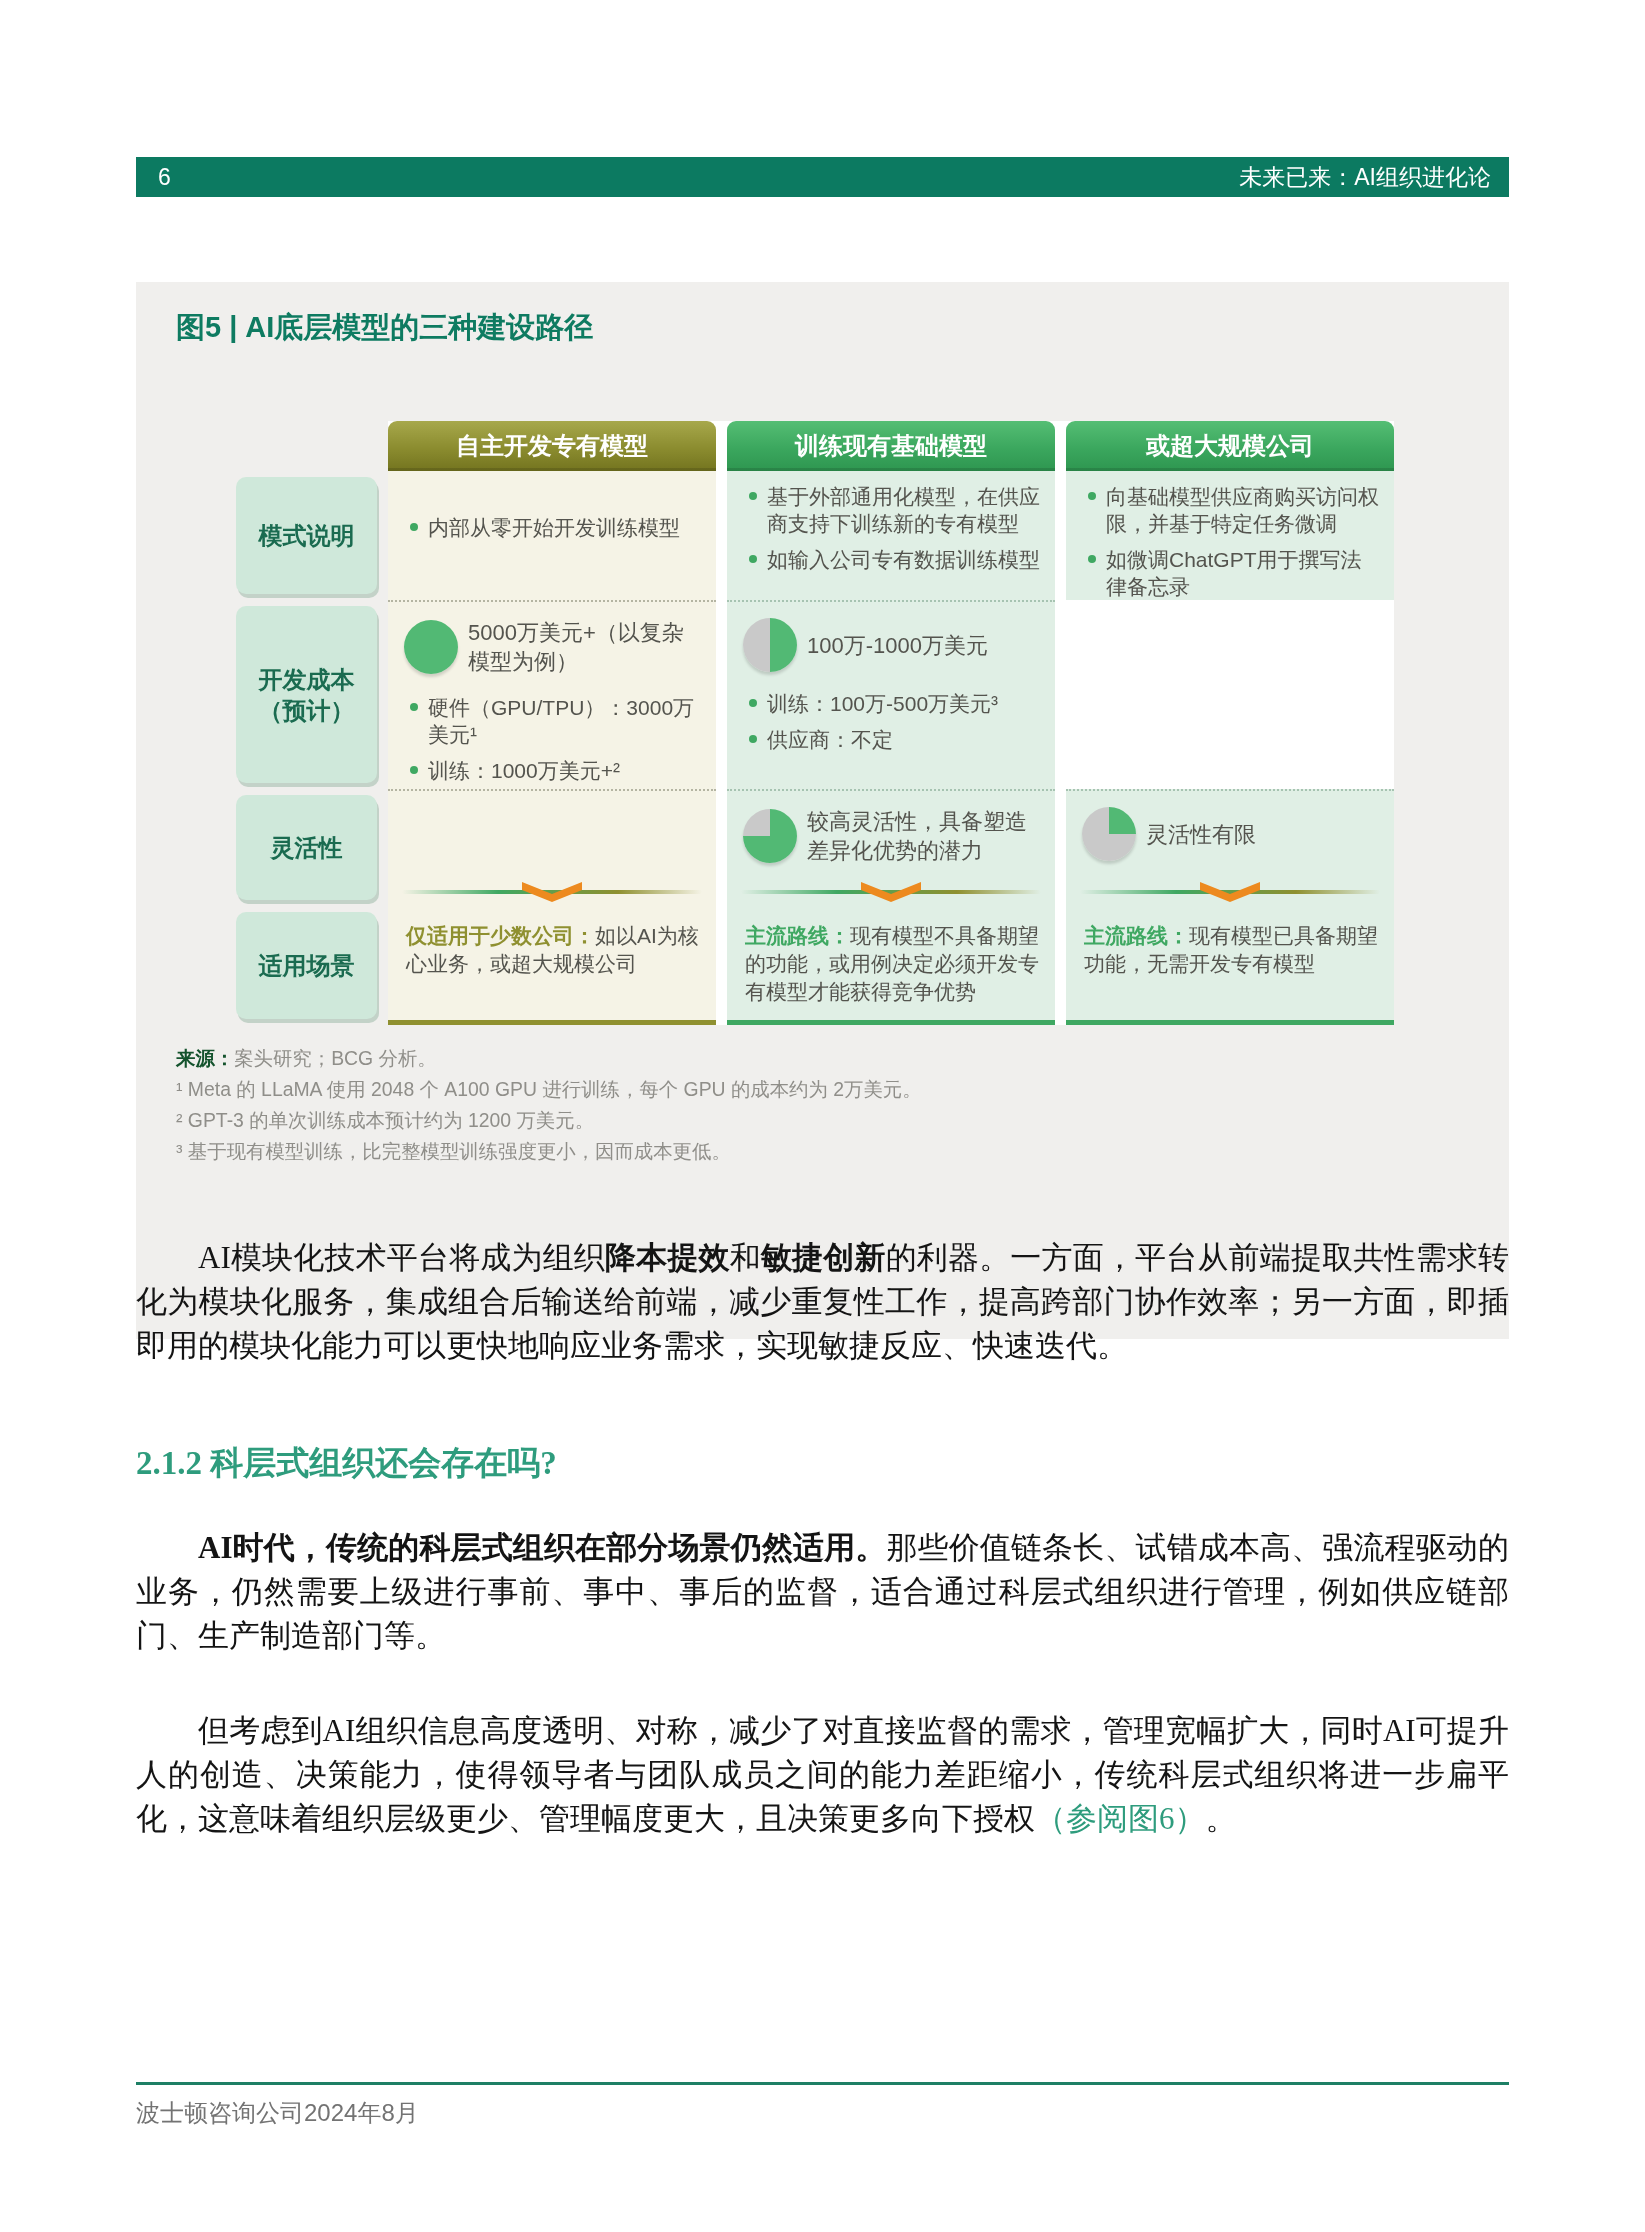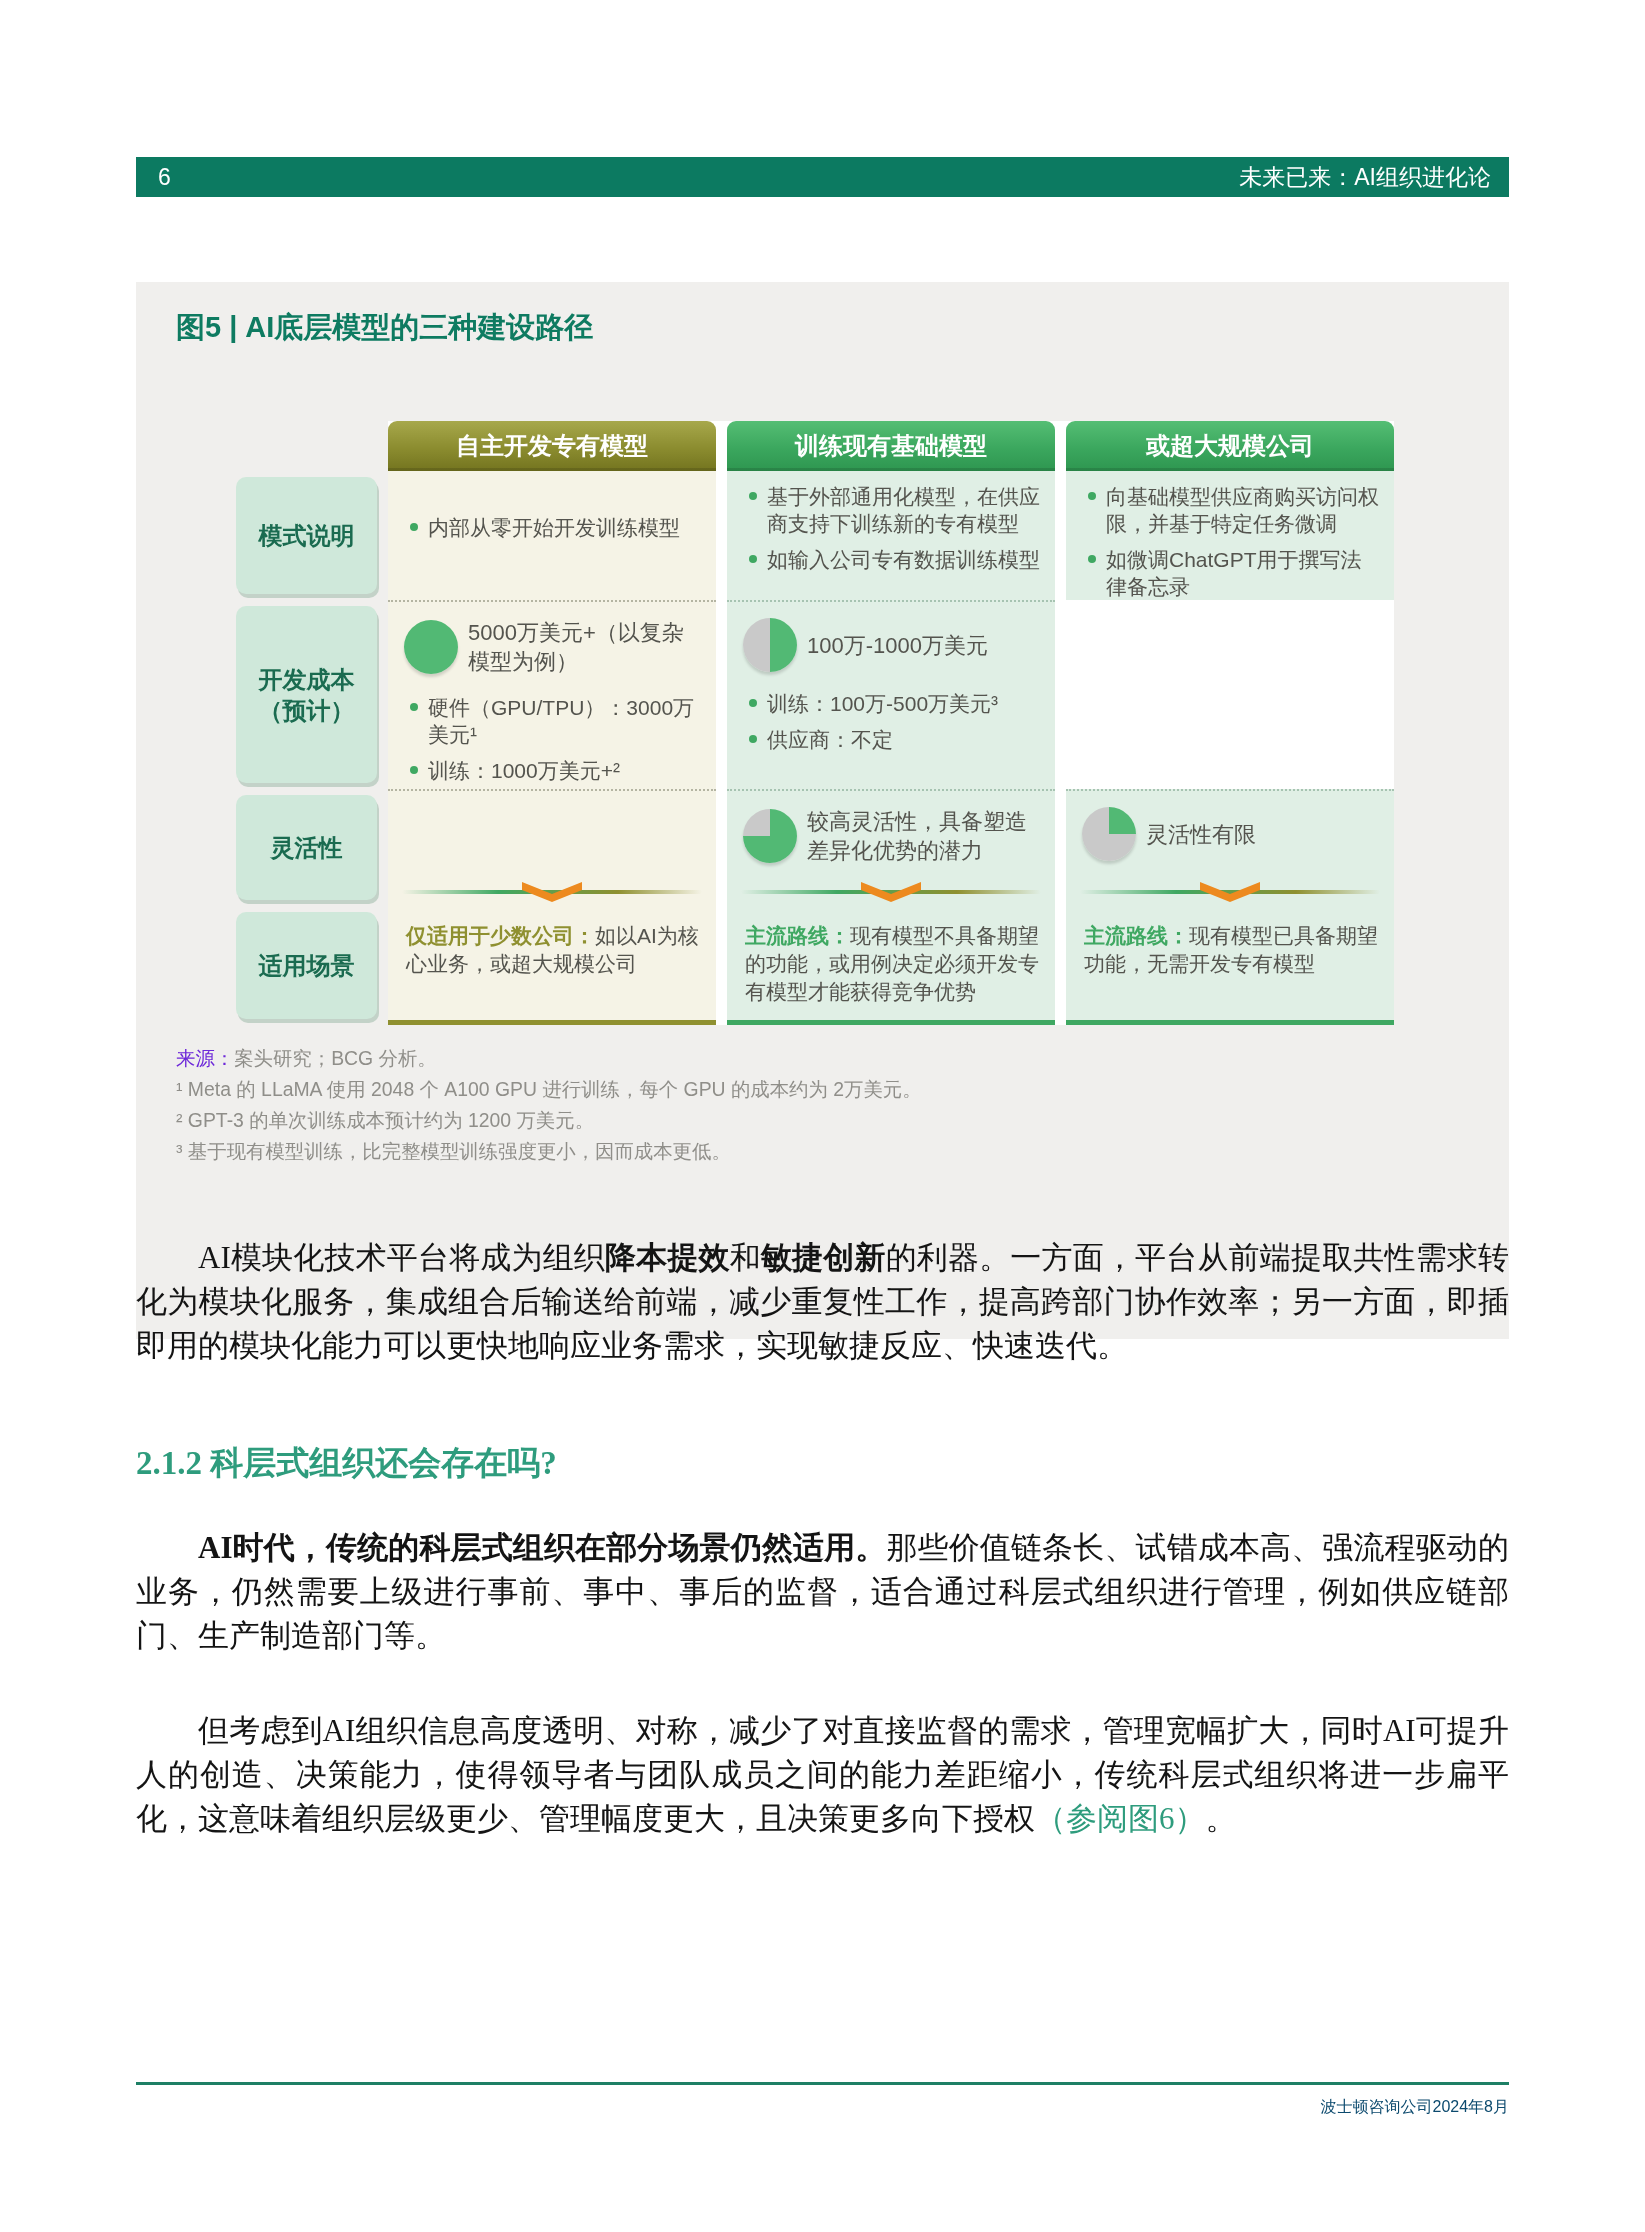--- a/index.html
+++ b/index.html
@@ -61,34 +61,34 @@
   .divider { position:absolute; left:14px; right:14px; bottom:2px; height:24px; }
   .dline { position:absolute; left:0; right:0; top:10px; height:4px; border-radius:2px;
            background:linear-gradient(90deg, rgba(82,185,116,0) 0%, #3FA862 32%, #8F9030 72%, rgba(143,144,48,0) 100%); }
   .chev { position:absolute; left:50%; top:1px; transform:translateX(-50%); }
 
   .scen { padding:16px 16px 0 18px; font-size:21px; line-height:28px; color:#54544E;
           border-bottom:5px solid #3FA862; }
   .scen .lead { font-weight:bold; }
 
   .source { position:absolute; left:40px; top:761px; font-size:19.4px; line-height:31px; color:#8F8E89; }
-  .source .src-lead { font-weight:normal; color:#6d28d9; }
+  .source .src-lead { font-weight:bold; color:#14532d; }
 
   
   .para { position:absolute; left:136px; width:1373px; font-family:"Liberation Serif","DejaVu Serif",serif;
           font-size:31px; line-height:44px; color:#141414; text-align:justify; text-indent:2em; }
   .p1 { top:1236px; } .p2 { top:1526px; } .p3 { top:1709px; }
   .h212 { position:absolute; left:136px; top:1441px; font-family:"Liberation Serif","DejaVu Serif",serif;
           font-weight:bold; font-size:33px; color:#2E9C7D; }
   .figref { color:#2E9C7D; text-decoration:none; cursor:pointer; }
 
   
   .footline { position:absolute; left:136px; top:2082px; width:1373px; height:3px; background:#1E7F65; }
   .footer { position:absolute; left:136px; top:2097px; width:1373px; display:flex;
-            justify-content:flex-end; color:#0c4a6e; font-size:16px; }
+            justify-content:flex-start; color:#737373; font-size:24px; }
 </style>
 </head>
 <body>
 
 <div class="page">
 
   <div class="topbar">
     <span>6</span>
     <span>未来已来：AI组织进化论</span>
   </div>

